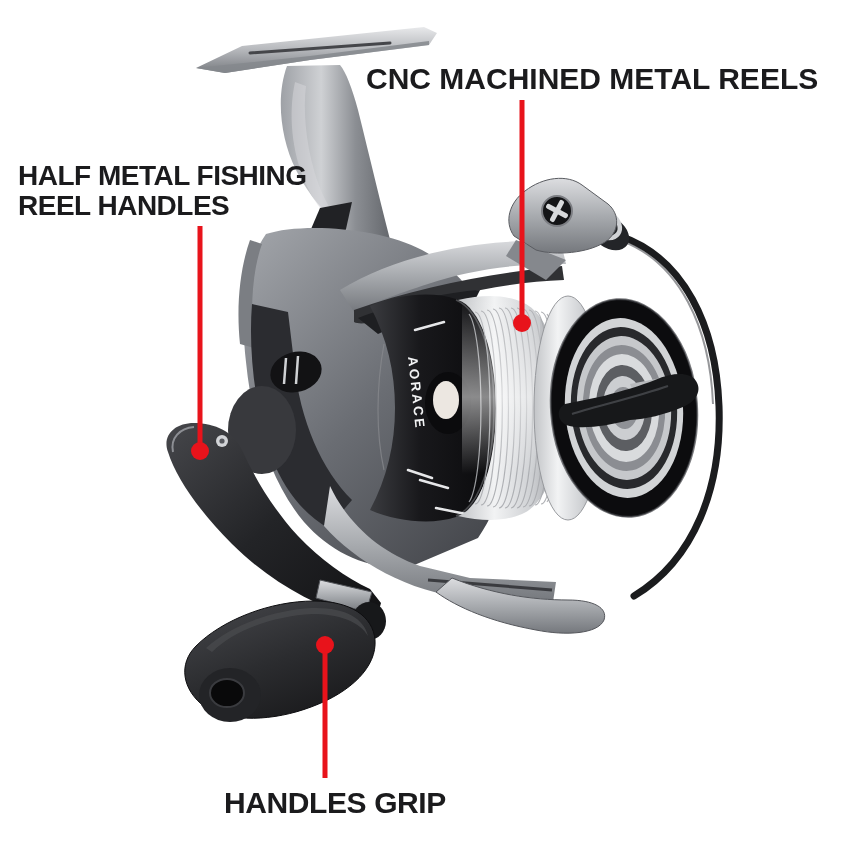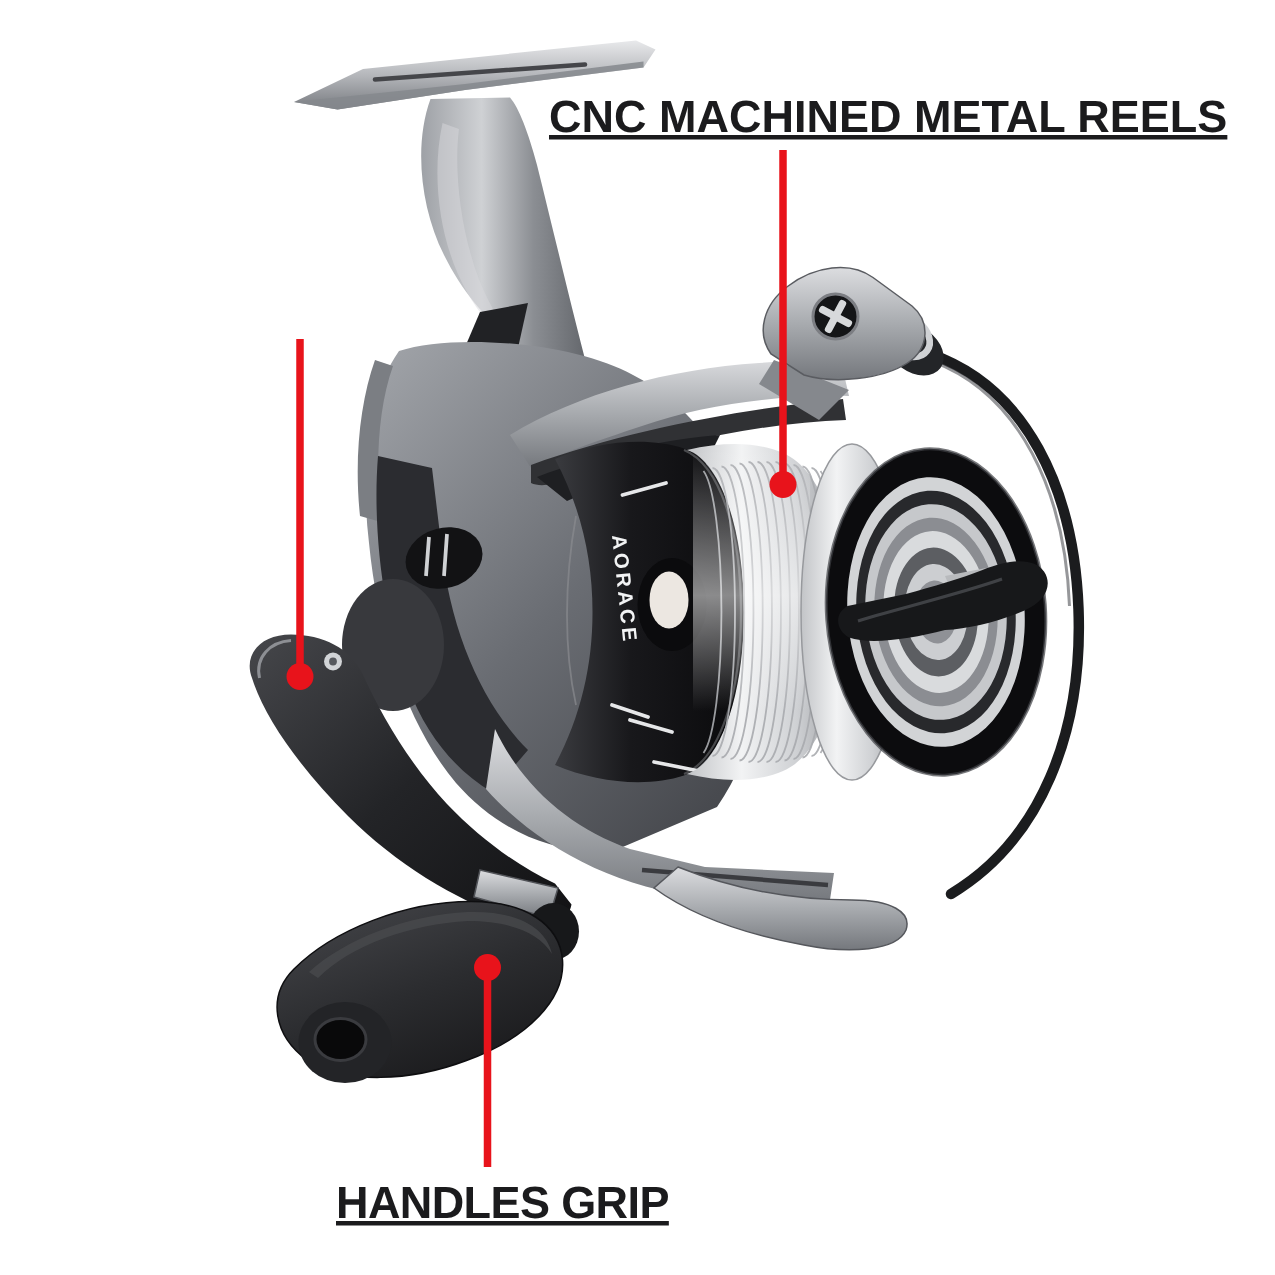--- a/index.html
+++ b/index.html
@@ -10,21 +10,20 @@
     overflow:hidden;
     font-family:"Liberation Sans", sans-serif;
   }
   .reel-svg{position:absolute;left:0;top:0;}
   .label{
     position:absolute;
     font-weight:700;
     color:var(--text,#1b1b1d);
     white-space:pre-line;
     letter-spacing:-0.5px;
-    text-decoration:underline;
   }
   #label-cnc{left:366px;top:64px;font-size:30px;line-height:30px;letter-spacing:0;}
   #label-handle{left:18px;top:161px;font-size:28px;line-height:30px;}
   #label-grip{left:224px;top:788px;font-size:30px;line-height:30px;letter-spacing:-0.4px;}
   .leader{stroke:var(--accent,#e8131b);stroke-width:5;}
   .leader-dot{fill:var(--accent,#e8131b);}
 </style>
 </head>
 <body>
 
@@ -204,14 +203,16 @@
       <line class="leader" x1="522" y1="100" x2="522" y2="320"></line>
       <circle class="leader-dot" cx="522" cy="323" r="9"></circle>
       <line class="leader" x1="200" y1="226" x2="200" y2="448"></line>
       <circle class="leader-dot" cx="200" cy="451" r="9"></circle>
       <line class="leader" x1="325" y1="647" x2="325" y2="778"></line>
       <circle class="leader-dot" cx="325" cy="645" r="9"></circle>
     </g>
   </svg>
 
   <div class="label" id="label-cnc">CNC MACHINED METAL REELS</div>
+  <div class="label" id="label-handle">HALF METAL FISHING
+REEL HANDLES</div>
   <div class="label" id="label-grip">HANDLES GRIP</div>
 </div>
 
 </body></html>

